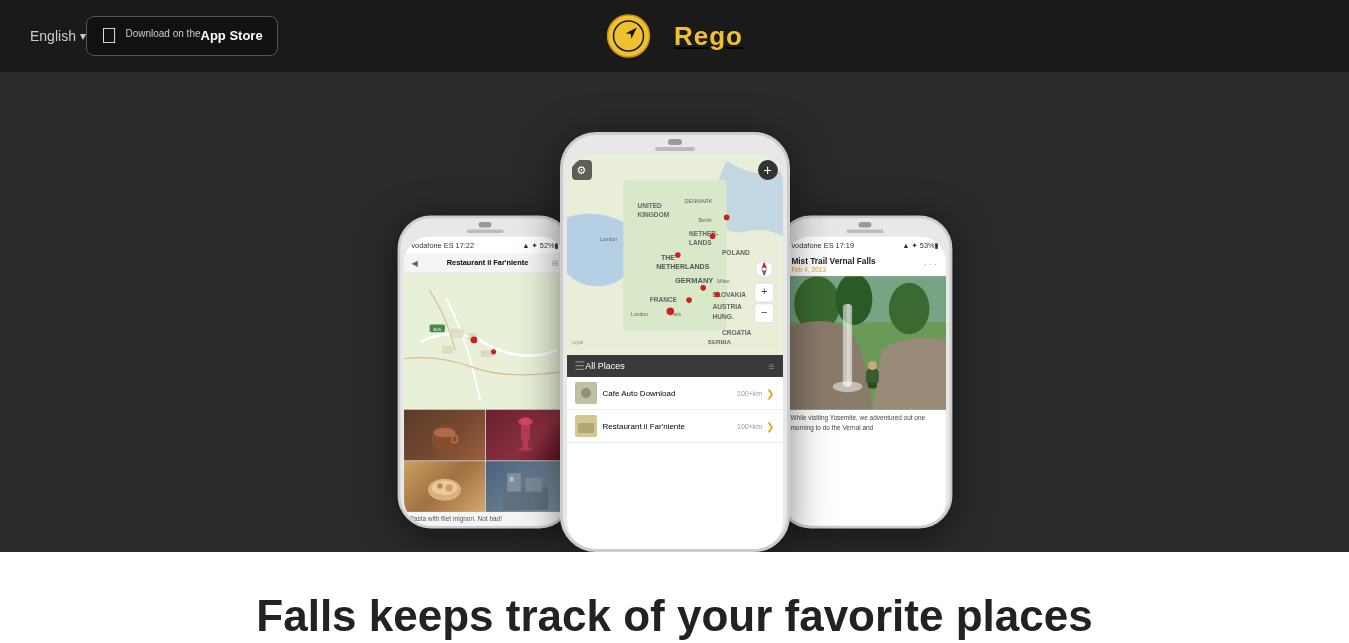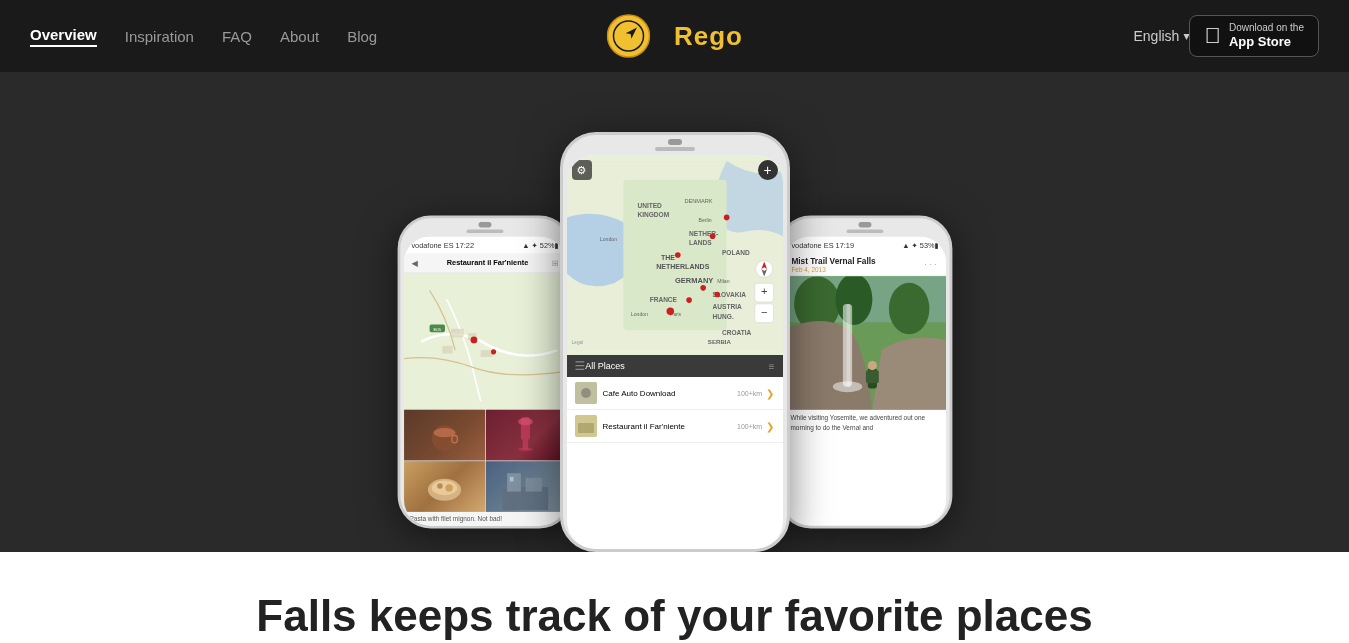--- a/index.html
+++ b/index.html
@@ -32,20 +32,21 @@
       border-bottom: 2px solid #fff;
       padding-bottom: 2px;
     }
     .nav-center {
       position: absolute;
       left: 50%;
       transform: translateX(-50%);
       display: flex;
       align-items: center;
       gap: 24px;
+      text-decoration: underline;
     }
     .logo-icon {
       width: 44px;
       height: 44px;
     }
     .logo-text {
       color: #f0c030;
       font-size: 26px;
       font-weight: 700;
       letter-spacing: 1px;
@@ -75,21 +76,21 @@
       color: #fff;
       display: flex;
       align-items: center;
       gap: 8px;
       padding: 6px 14px;
       cursor: pointer;
       text-decoration: none;
     }
     .appstore-btn-text {
       display: flex;
-      flex-direction: column;
+      flex-direction: row;
       line-height: 1.2;
     }
     .appstore-small {
       font-size: 10px;
       color: #ccc;
     }
     .appstore-large {
       font-size: 13px;
       font-weight: 600;
     }
@@ -270,27 +271,20 @@
       background: #fff;
       display: flex;
       flex-direction: column;
     }
 
   </style>
 </head>
 <body>
 
 <nav class="navbar">
-  <div class="nav-left">
-    <a class="nav-link active">Overview</a>
-    <a class="nav-link">Inspiration</a>
-    <a class="nav-link">FAQ</a>
-    <a class="nav-link">About</a>
-    <a class="nav-link">Blog</a>
-  </div>
 
   <div class="nav-center">
     <svg class="logo-icon" viewBox="0 0 44 44">
       <circle cx="22" cy="22" r="21" fill="#f0c030" stroke="#c89010" stroke-width="1.5"></circle>
       <circle cx="22" cy="22" r="15" fill="none" stroke="#1a1a1a" stroke-width="1.5"></circle>
       <polygon points="22,10 26,22 22,19 18,22" fill="#1a1a1a" transform="rotate(45 22 22)"></polygon>
     </svg>
     <span class="logo-text">Rego</span>
   </div>
 

